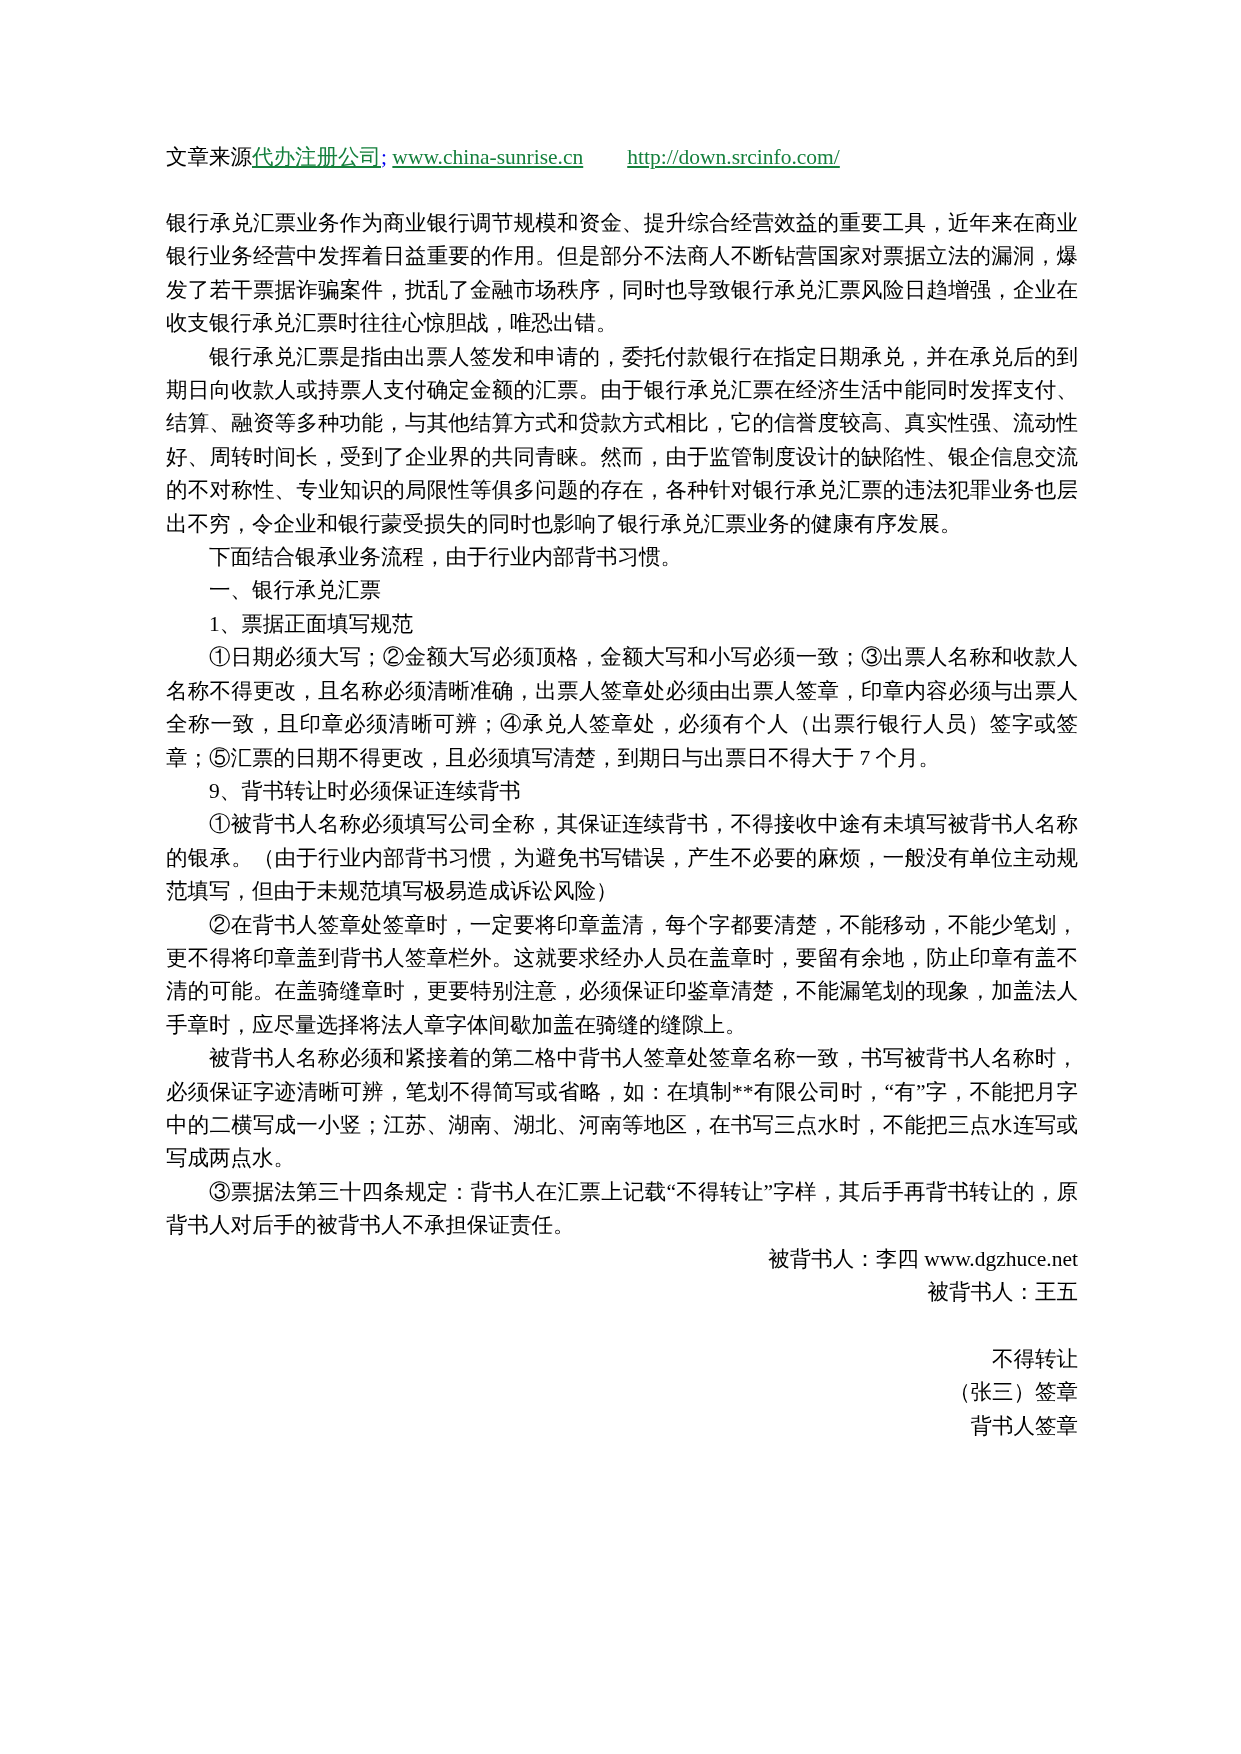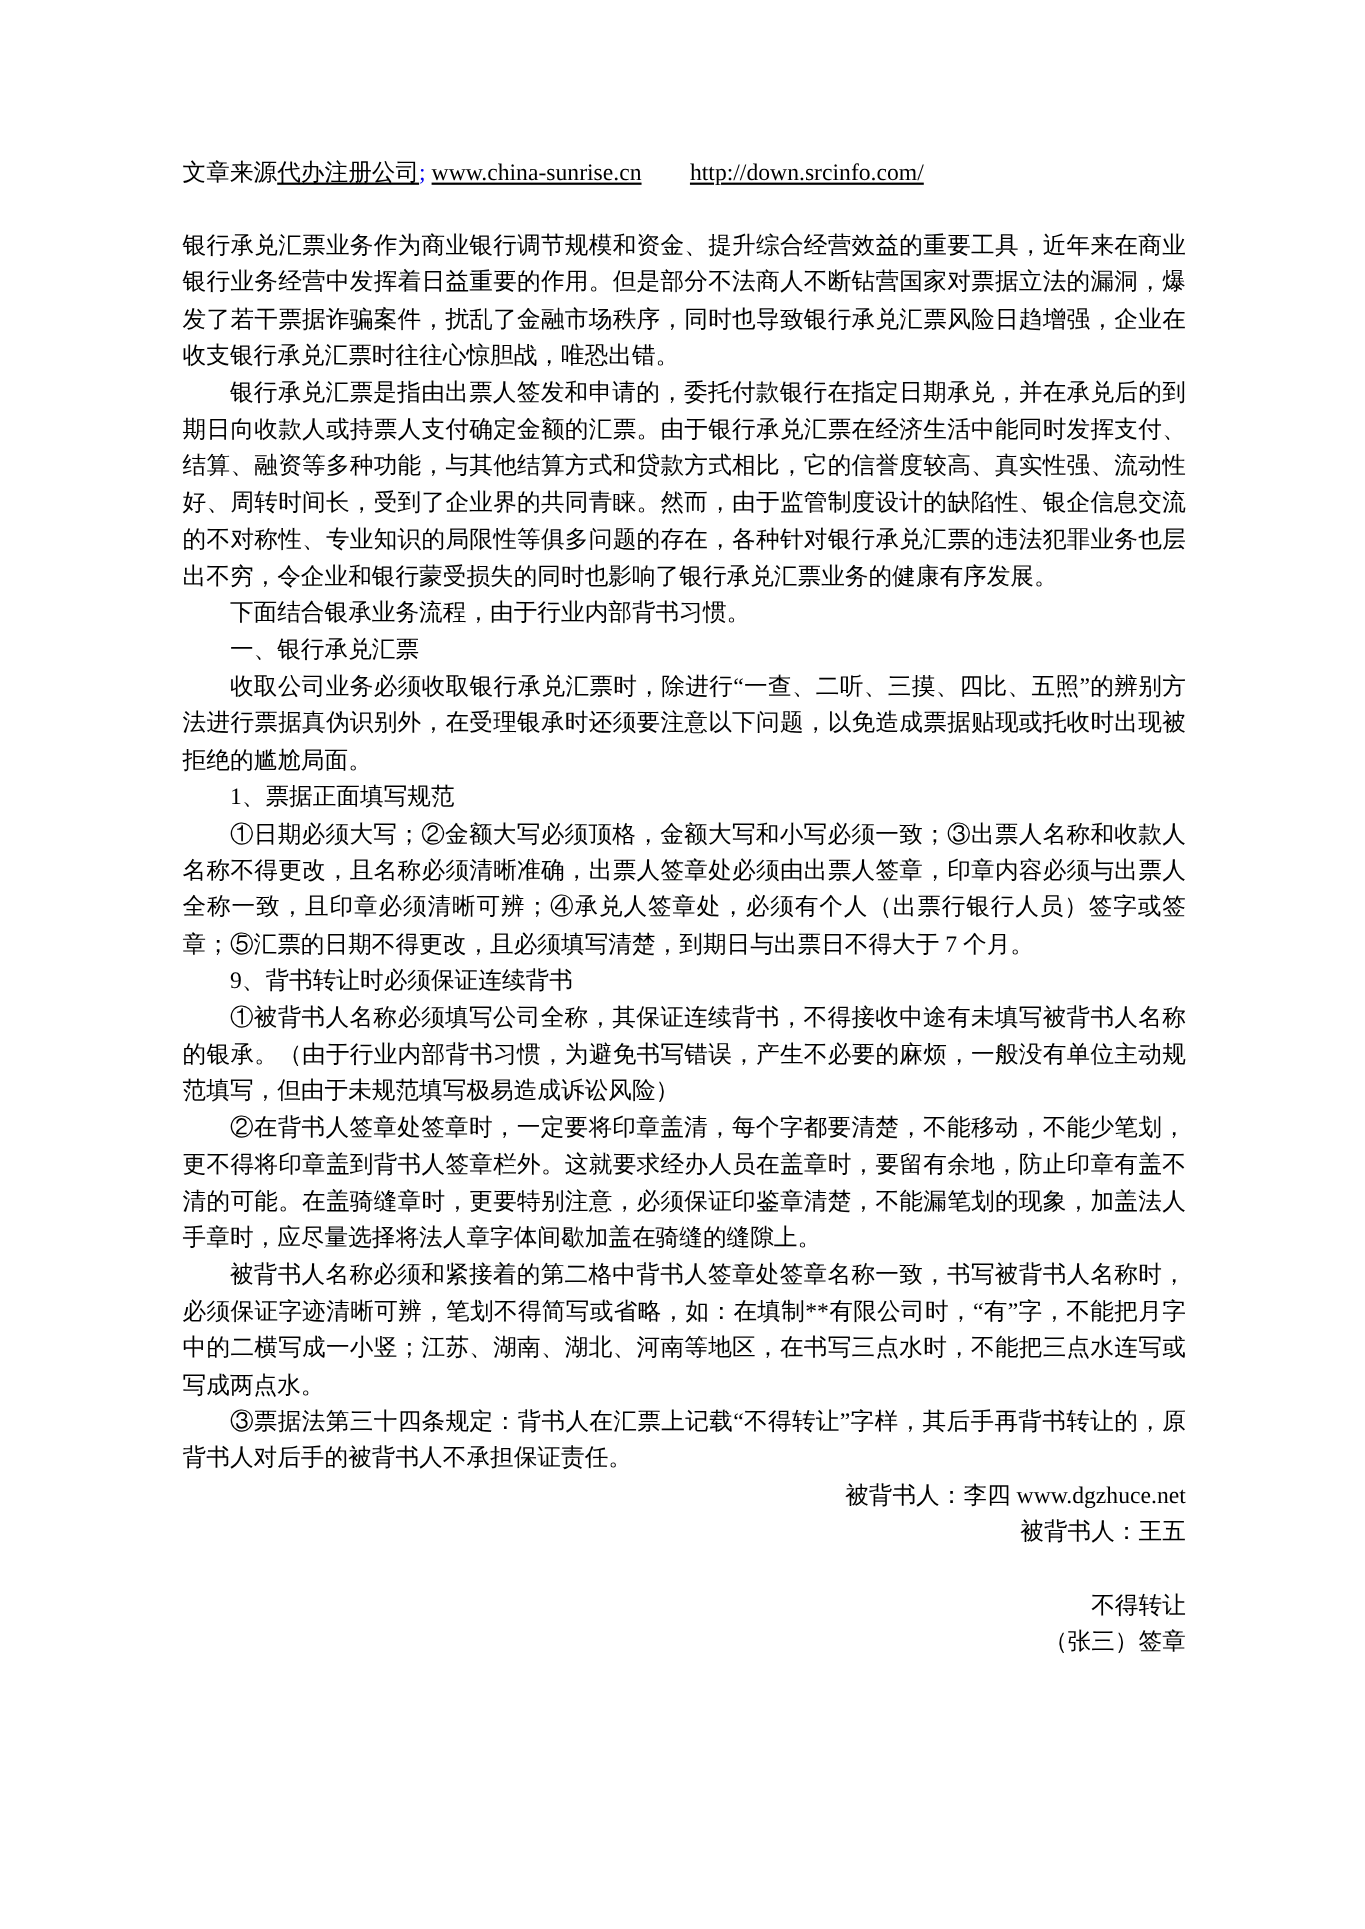--- a/index.html
+++ b/index.html
@@ -19,21 +19,21 @@
     font-size: 21.5px;
     color: #000000;
     overflow: hidden;
   }
   .header-line {
     margin: 0 0 33px 0;
     line-height: 33px;
     white-space: nowrap;
   }
   .doc-link {
-    color: #000000;
+    color: #15803d;
     text-decoration: underline;
     cursor: pointer;
   }
   .doc-link-plain {
     color: #0000ee;
     text-decoration: none;
   }
   .link-gap {
     display: inline-block;
     width: 44px;
@@ -58,27 +58,27 @@
 <div class="page">
 
   <p class="header-line">
     <span>文章来源</span><span class="doc-link">代办注册公司</span><span class="doc-link-plain">; </span><span class="doc-link">www.china-sunrise.cn</span><span class="link-gap"></span><span class="doc-link">http://down.srcinfo.com/</span>
   </p>
 
   <p class="body-par">银行承兑汇票业务作为商业银行调节规模和资金、提升综合经营效益的重要工具，近年来在商业银行业务经营中发挥着日益重要的作用。但是部分不法商人不断钻营国家对票据立法的漏洞，爆发了若干票据诈骗案件，扰乱了金融市场秩序，同时也导致银行承兑汇票风险日趋增强，企业在收支银行承兑汇票时往往心惊胆战，唯恐出错。</p>
   <p class="body-par indent">银行承兑汇票是指由出票人签发和申请的，委托付款银行在指定日期承兑，并在承兑后的到期日向收款人或持票人支付确定金额的汇票。由于银行承兑汇票在经济生活中能同时发挥支付、结算、融资等多种功能，与其他结算方式和贷款方式相比，它的信誉度较高、真实性强、流动性好、周转时间长，受到了企业界的共同青睐。然而，由于监管制度设计的缺陷性、银企信息交流的不对称性、专业知识的局限性等俱多问题的存在，各种针对银行承兑汇票的违法犯罪业务也层出不穷，令企业和银行蒙受损失的同时也影响了银行承兑汇票业务的健康有序发展。</p>
   <p class="body-par indent">下面结合银承业务流程，由于行业内部背书习惯。</p>
   <p class="body-par indent">一、银行承兑汇票</p>
-  <p class="body-par indent">收取公司业务必须收取银行承兑汇票时，除进行“一查、二听、三摸、四比、五照”的辨别方法进行票据真伪识别外，在受理银承时还须要注意以下问题，以免造成票据贴现或托收时出现被拒绝的尴尬局面。</p>
   <p class="body-par indent">1、票据正面填写规范</p>
   <p class="body-par indent">①日期必须大写；②金额大写必须顶格，金额大写和小写必须一致；③出票人名称和收款人名称不得更改，且名称必须清晰准确，出票人签章处必须由出票人签章，印章内容必须与出票人全称一致，且印章必须清晰可辨；④承兑人签章处，必须有个人（出票行银行人员）签字或签章；⑤汇票的日期不得更改，且必须填写清楚，到期日与出票日不得大于 7 个月。</p>
   <p class="body-par indent">9、背书转让时必须保证连续背书</p>
   <p class="body-par indent">①被背书人名称必须填写公司全称，其保证连续背书，不得接收中途有未填写被背书人名称的银承。（由于行业内部背书习惯，为避免书写错误，产生不必要的麻烦，一般没有单位主动规范填写，但由于未规范填写极易造成诉讼风险）</p>
   <p class="body-par indent">②在背书人签章处签章时，一定要将印章盖清，每个字都要清楚，不能移动，不能少笔划，更不得将印章盖到背书人签章栏外。这就要求经办人员在盖章时，要留有余地，防止印章有盖不清的可能。在盖骑缝章时，更要特别注意，必须保证印鉴章清楚，不能漏笔划的现象，加盖法人手章时，应尽量选择将法人章字体间歇加盖在骑缝的缝隙上。</p>
   <p class="body-par indent">被背书人名称必须和紧接着的第二格中背书人签章处签章名称一致，书写被背书人名称时，必须保证字迹清晰可辨，笔划不得简写或省略，如：在填制**有限公司时，“有”字，不能把月字中的二横写成一小竖；江苏、湖南、湖北、河南等地区，在书写三点水时，不能把三点水连写或写成两点水。</p>
   <p class="body-par indent">③票据法第三十四条规定：背书人在汇票上记载“不得转让”字样，其后手再背书转让的，原背书人对后手的被背书人不承担保证责任。</p>
   <p class="body-par plain">被背书人：李四 www.dgzhuce.net</p>
   <p class="body-par plain">被背书人：王五</p>
   <p class="body-par plain"></p>
   <p class="body-par plain">不得转让</p>
   <p class="body-par plain">（张三）签章</p>
+  <p class="body-par plain">背书人签章</p>
 
 </div>
 
 </body></html>

